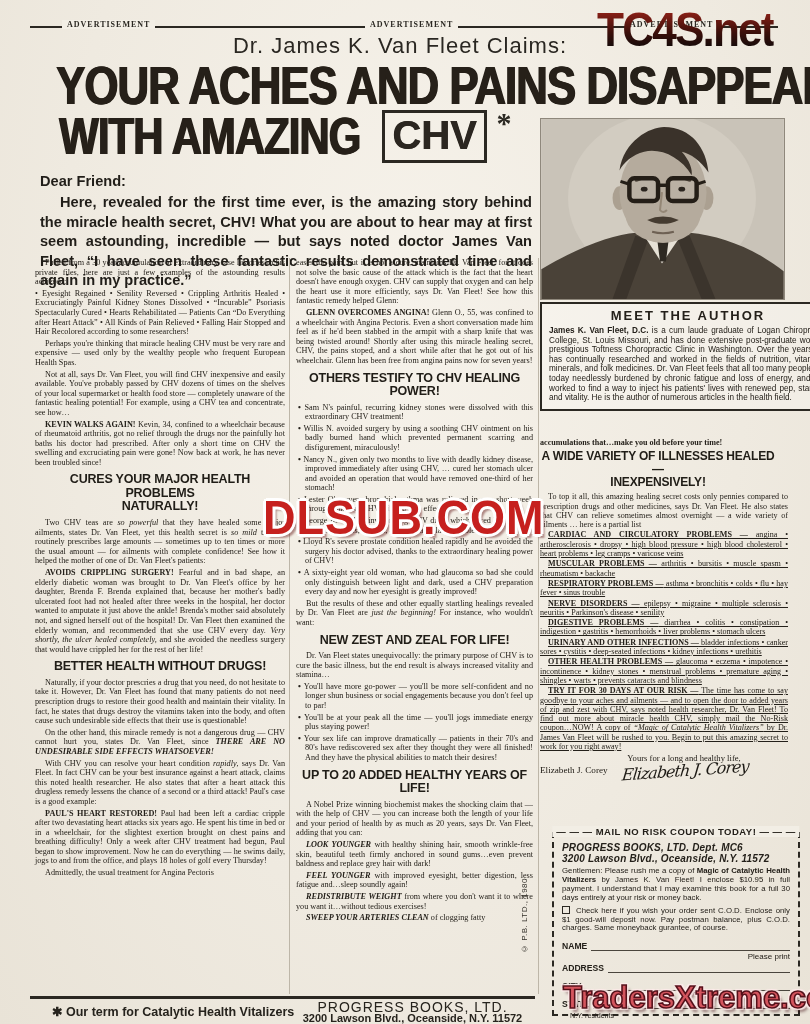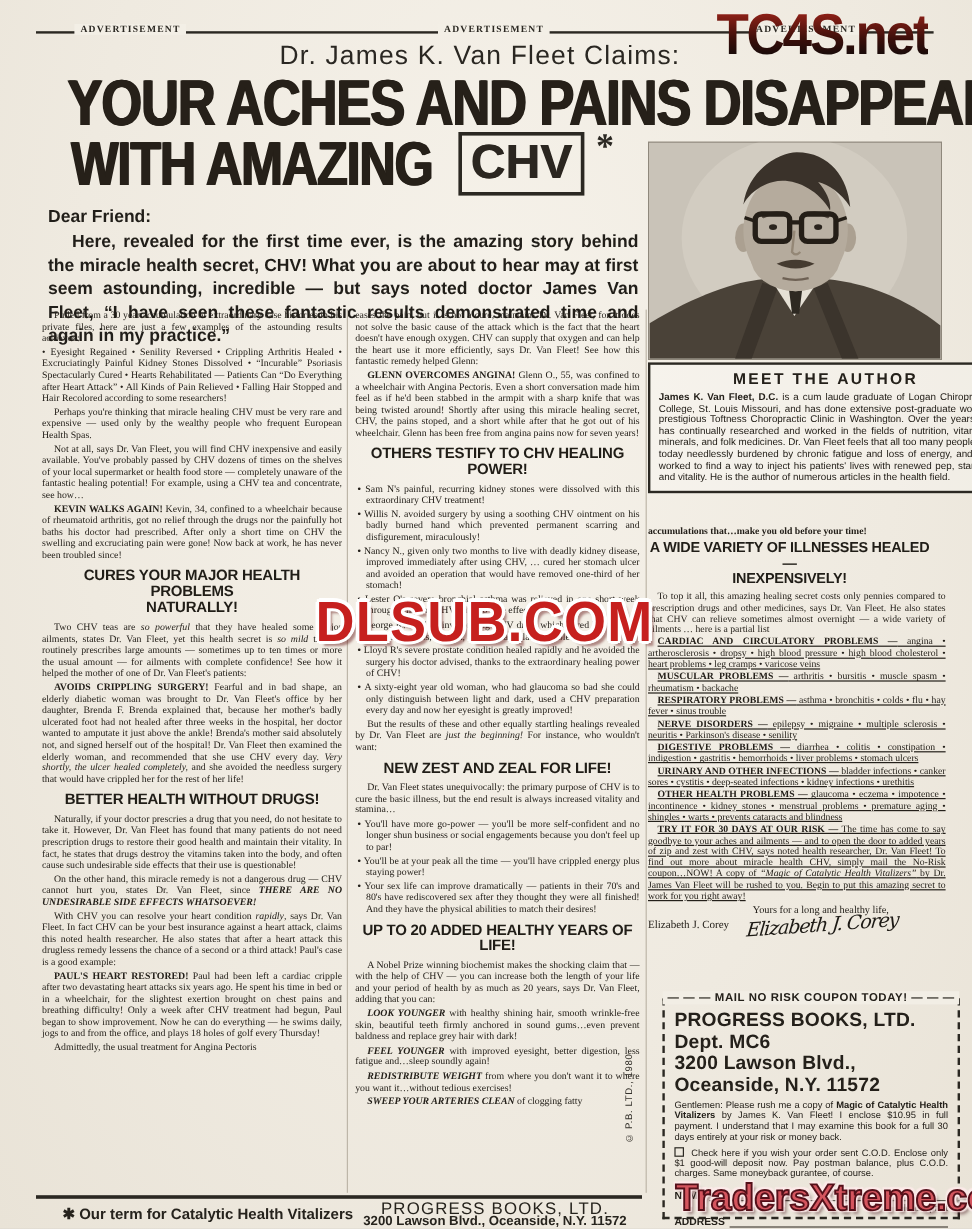--- a/index.html
+++ b/index.html
@@ -59,21 +59,21 @@
   .closing{text-align:center;margin:3px 0 0 40px;font-size:8.6px;}
   .signer-row{display:flex;align-items:center;margin-top:2px;}
   .signer-name{font-size:9.2px;}
   .signature{font-family:"DejaVu Serif",serif;font-style:italic;font-size:16px;transform:rotate(-4deg) skewX(-10deg);
              margin-left:14px;letter-spacing:-1px;color:#1d1a15;white-space:nowrap;}
   
   .coupon{position:absolute;left:552px;top:832px;width:248px;height:184px;box-sizing:border-box;
           border:2px dashed #2b2822;padding:8px 8px 4px 8px;font-family:"Liberation Sans",sans-serif;}
   .coupon-header{position:absolute;top:-8px;left:50%;transform:translateX(-50%);background:#f2eee5;
                  padding:0 4px;font-size:9.5px;font-weight:bold;letter-spacing:0.5px;white-space:nowrap;}
-  .coupon .co{font-size:16px;font-weight:bold;margin:0;letter-spacing:0.2px;}
+  .coupon .co{font-size:10px;font-weight:bold;margin:0;letter-spacing:0.2px;font-style:italic;}
   .coupon .body{font-size:7.8px;line-height:8.9px;text-align:justify;margin:3px 0 0 0;}
   .coupon .body .ti{text-indent:8px;display:inline-block;}
   .cbx{display:inline-block;width:6px;height:6px;border:1px solid #2b2822;margin-right:3px;vertical-align:-1px;}
   .fline{display:flex;align-items:flex-end;margin-top:8px;font-size:8.6px;font-weight:bold;}
   .fline .rule{flex:1;border-bottom:1px solid #4a453d;margin-left:4px;height:9px;}
   .print-hint{text-align:right;font-size:8px;margin:1px 0 0 0;}
   .tax-note{font-size:7.2px;margin:2px 0 0 8px;}
   
   .bottom-rule{position:absolute;left:30px;top:996px;width:505px;border-top:3px solid #2b2822;}
   .foot-term{position:absolute;left:52px;top:1004px;font-family:"Liberation Sans",sans-serif;
@@ -153,21 +153,21 @@
     <p class="bullet">Willis N. avoided surgery by using a soothing CHV ointment on his badly burned hand which prevented permanent scarring and disfigurement, miraculously!</p>
     <p class="bullet">Nancy N., given only two months to live with deadly kidney disease, improved immediately after using CHV, … cured her stomach ulcer and avoided an operation that would have removed one-third of her stomach!</p>
     <p class="bullet">Lester O's severe bronchial asthma was relieved in one short week through amazing CHV with no side effects!</p>
     <p class="bullet">George K. used an invigorating CHV drink which cured his arthritis, bursitis, neuritis, anemia, and prostate gland trouble!</p>
     <p class="bullet">Lloyd R's severe prostate condition healed rapidly and he avoided the surgery his doctor advised, thanks to the extraordinary healing power of CHV!</p>
     <p class="bullet">A sixty-eight year old woman, who had glaucoma so bad she could only distinguish between light and dark, used a CHV preparation every day and now her eyesight is greatly improved!</p>
     <p class="bt"><span>But the results of these and other equally startling healings revealed by Dr. Van Fleet are </span><span class="ital">just the beginning!</span><span> For instance, who wouldn't want:</span></p>
     <div class="sh">NEW ZEST AND ZEAL FOR LIFE!</div>
     <p class="bt">Dr. Van Fleet states unequivocally: the primary purpose of CHV is to cure the basic illness, but the end result is always increased vitality and stamina…</p>
     <p class="bullet">You'll have more go-power — you'll be more self-confident and no longer shun business or social engagements because you don't feel up to par!</p>
-    <p class="bullet">You'll be at your peak all the time — you'll have crippled energy plus staying power!</p>
+    <p class="bullet">You'll be at your peak all the time — you'll jogs immediate energy plus staying power!</p>
     <p class="bullet">Your sex life can improve dramatically — patients in their 70's and 80's have rediscovered sex after they thought they were all finished! And they have the physical abilities to match their desires!</p>
     <div class="sh">UP TO 20 ADDED HEALTHY YEARS OF LIFE!</div>
     <p class="bt">A Nobel Prize winning biochemist makes the shocking claim that — with the help of CHV — you can increase both the length of your life and your period of health by as much as 20 years, says Dr. Van Fleet, adding that you can:</p>
     <p class="bt"><span class="lead ital">LOOK YOUNGER</span><span> with healthy shining hair, smooth wrinkle-free skin, beautiful teeth firmly anchored in sound gums…even prevent baldness and replace grey hair with dark!</span></p>
     <p class="bt"><span class="lead ital">FEEL YOUNGER</span><span> with improved eyesight, better digestion, less fatigue and…sleep soundly again!</span></p>
     <p class="bt"><span class="lead ital">REDISTRIBUTE WEIGHT</span><span> from where you don't want it to where you want it…without tedious exercises!</span></p>
     <p class="bt"><span class="lead ital">SWEEP YOUR ARTERIES CLEAN</span><span> of clogging fatty</span></p>
   </div>
 
   <div class="photo-frame">

